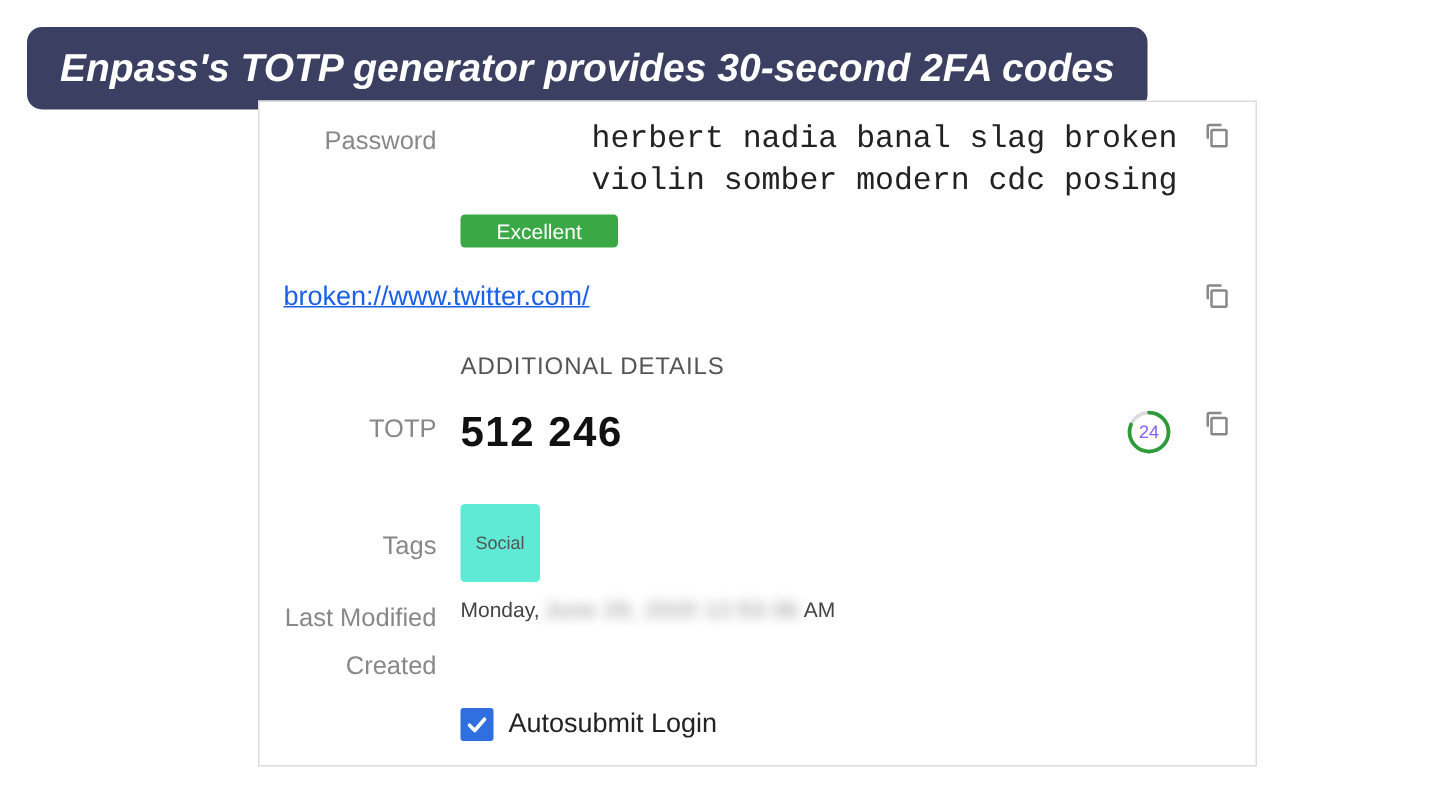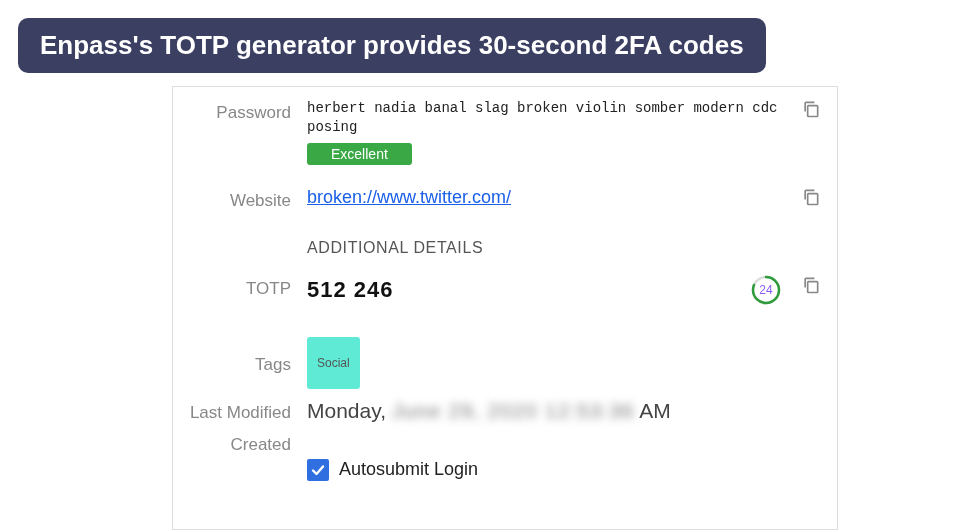--- a/index.html
+++ b/index.html
@@ -18,25 +18,26 @@
     position: absolute;
     top: 18px;
     left: 18px;
     background: #3b3f62;
     color: #fff;
     font-size: 26px;
     font-weight: 600;
     padding: 12px 22px;
     border-radius: 10px;
     line-height: 1.2;
+    font-style: italic;
   }
 
   .panel {
     position: absolute;
-    top: 86px;
+    top: 67px;
     left: 172px;
     width: 666px;
     height: 444px;
     border: 1px solid #dcdcdc;
     background: #fff;
     box-sizing: border-box;
     padding-top: 6px;
   }
 
   .row {
@@ -63,23 +64,24 @@
   .copy-col {
     width: 52px;
     display: flex;
     align-items: center;
     justify-content: center;
     flex-shrink: 0;
   }
 
   .password-value {
     font-family: "Courier New", monospace;
-    font-size: 14px;
+    font-size: 21px;
     line-height: 1.35;
     color: #222;
+    text-align: right;
   }
 
   .strength-badge {
     display: inline-block;
     margin-top: 6px;
     background: #39a845;
     color: #fff;
     font-size: 14px;
     padding: 3px 24px;
     border-radius: 3px;
@@ -95,21 +97,21 @@
     font-weight: 400;
     color: #555;
     letter-spacing: 0.6px;
     font-size: 16px;
     margin-top: 14px;
     margin-bottom: 6px;
   }
 
   .totp-value {
     font-family: -apple-system, BlinkMacSystemFont, "Segoe UI", Arial, sans-serif;
-    font-size: 22px;
+    font-size: 28px;
     font-weight: 700;
     color: #111;
     letter-spacing: 1px;
   }
 
   .totp-row .value-col {
     display: flex;
     align-items: center;
   }
 
@@ -133,36 +135,37 @@
   .tag-chip {
     display: inline-block;
     background: #5eead4;
     color: #555;
     font-size: 12px;
     padding: 19px 10px;
     border-radius: 3px;
   }
 
   .timestamp {
-    font-size: 21px;
+    font-size: 14px;
     color: #444;
   }
   .blur-span {
     display: inline-block;
     filter: blur(4px);
     color: #888;
     background: linear-gradient(90deg, #bbb, #ddd, #bbb);
     -webkit-background-clip: text;
     letter-spacing: 1px;
   }
 
   .checkbox-row {
     display: flex;
     align-items: center;
     margin-left: 134px;
+    margin-top: 14px;
     font-size: 18px;
     color: #222;
     text-align: center;
   }
   .checkbox {
     width: 22px;
     height: 22px;
     background: #2f6fe0;
     border-radius: 2px;
     display: flex;
@@ -202,21 +205,20 @@
       <span class="copy-icon">
         <svg viewBox="0 0 24 24" width="20" height="20" fill="none" stroke="currentColor" stroke-width="2">
           <rect x="8" y="8" width="12" height="13" rx="1"></rect>
           <path d="M5 15 V5 a1 1 0 0 1 1-1 h10"></path>
         </svg>
       </span>
     </div>
   </div>
 
   <div class="row website-row">
-    <div class="label-col">Website</div>
     <div class="value-col">
       <a href="#" class="website-link">broken://www.twitter.com/</a>
     </div>
     <div class="copy-col">
       <span class="copy-icon">
         <svg viewBox="0 0 24 24" width="20" height="20" fill="none" stroke="currentColor" stroke-width="2">
           <rect x="8" y="8" width="12" height="13" rx="1"></rect>
           <path d="M5 15 V5 a1 1 0 0 1 1-1 h10"></path>
         </svg>
       </span>

